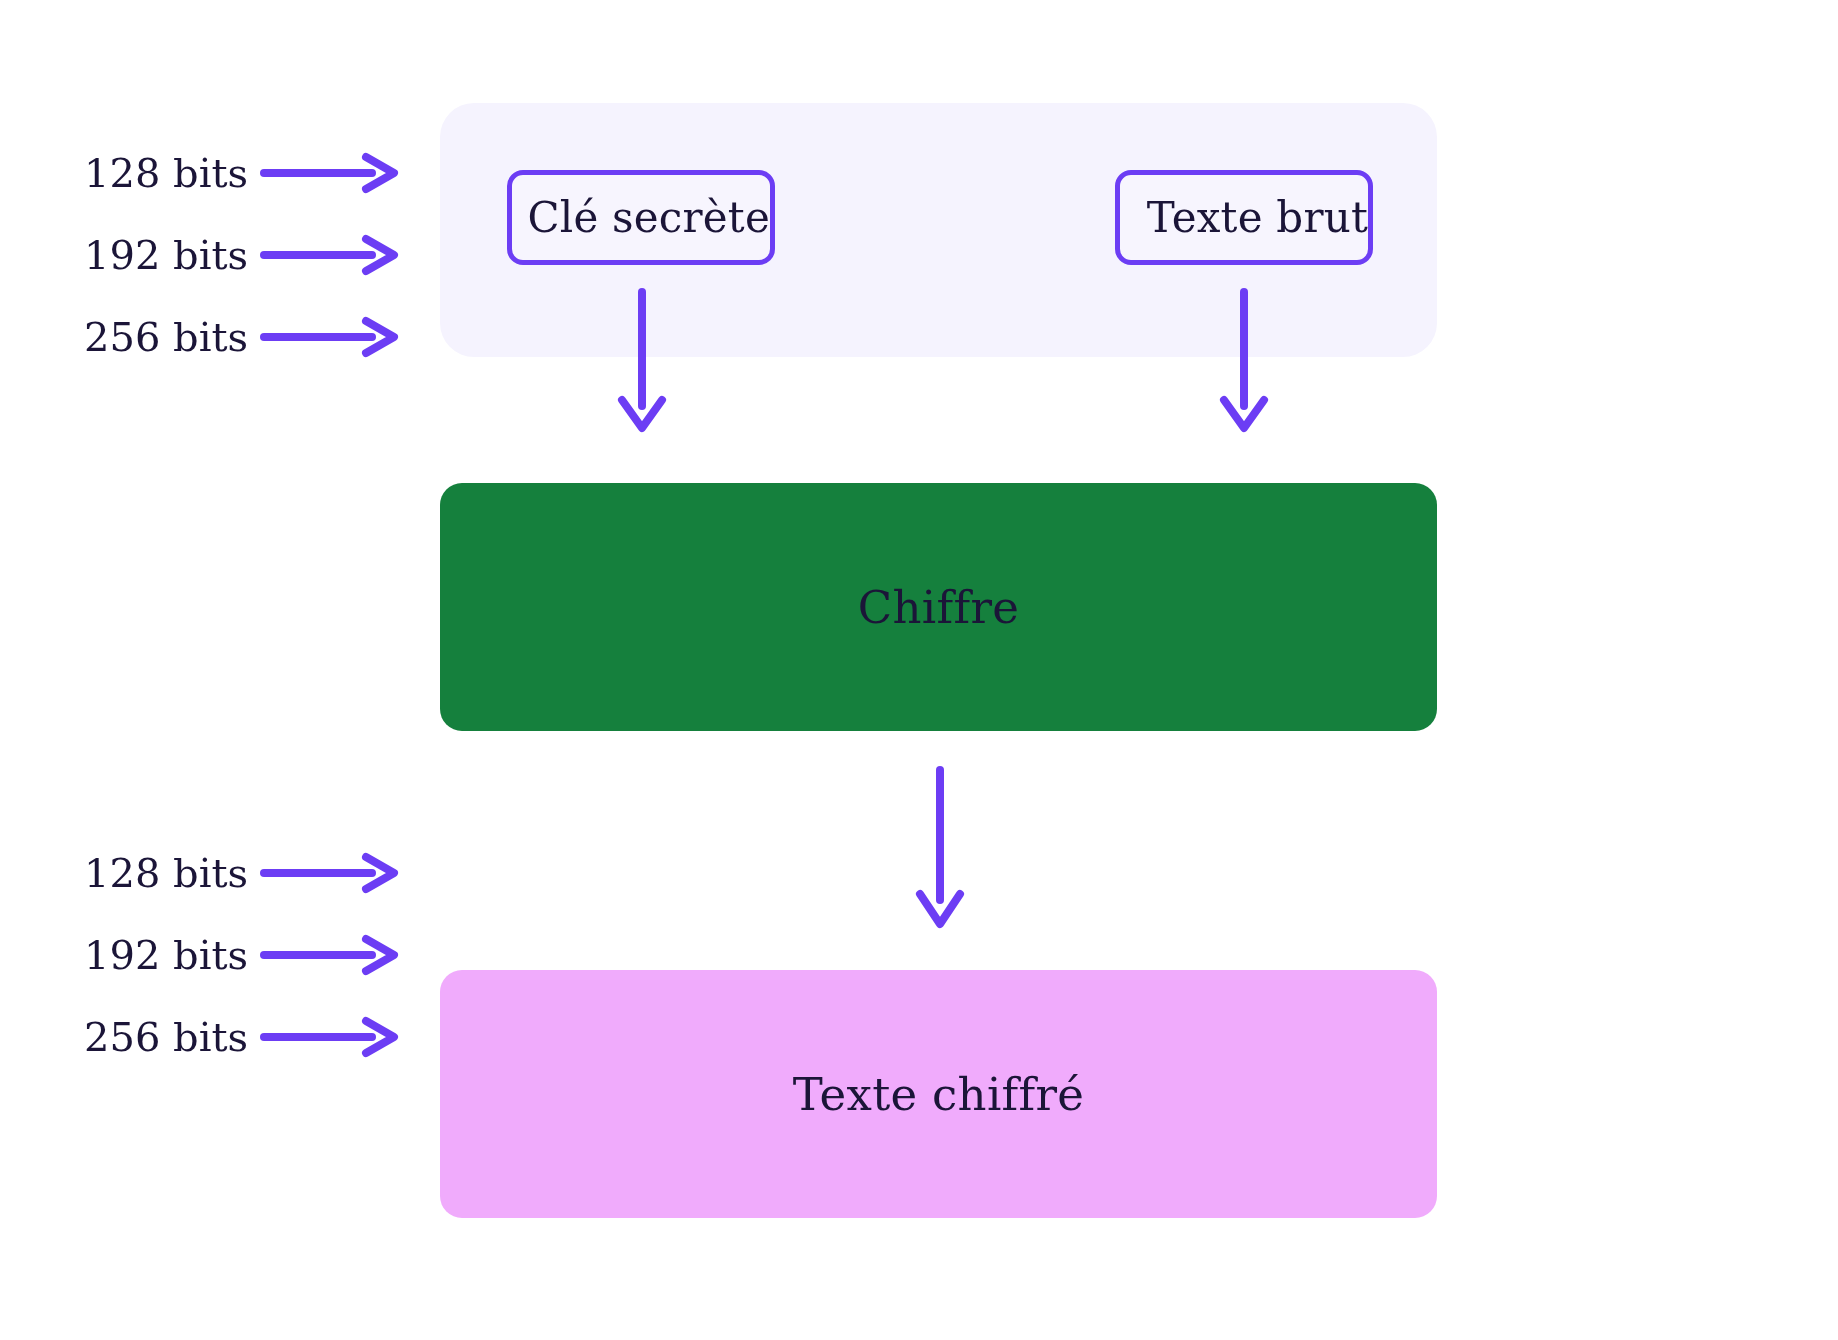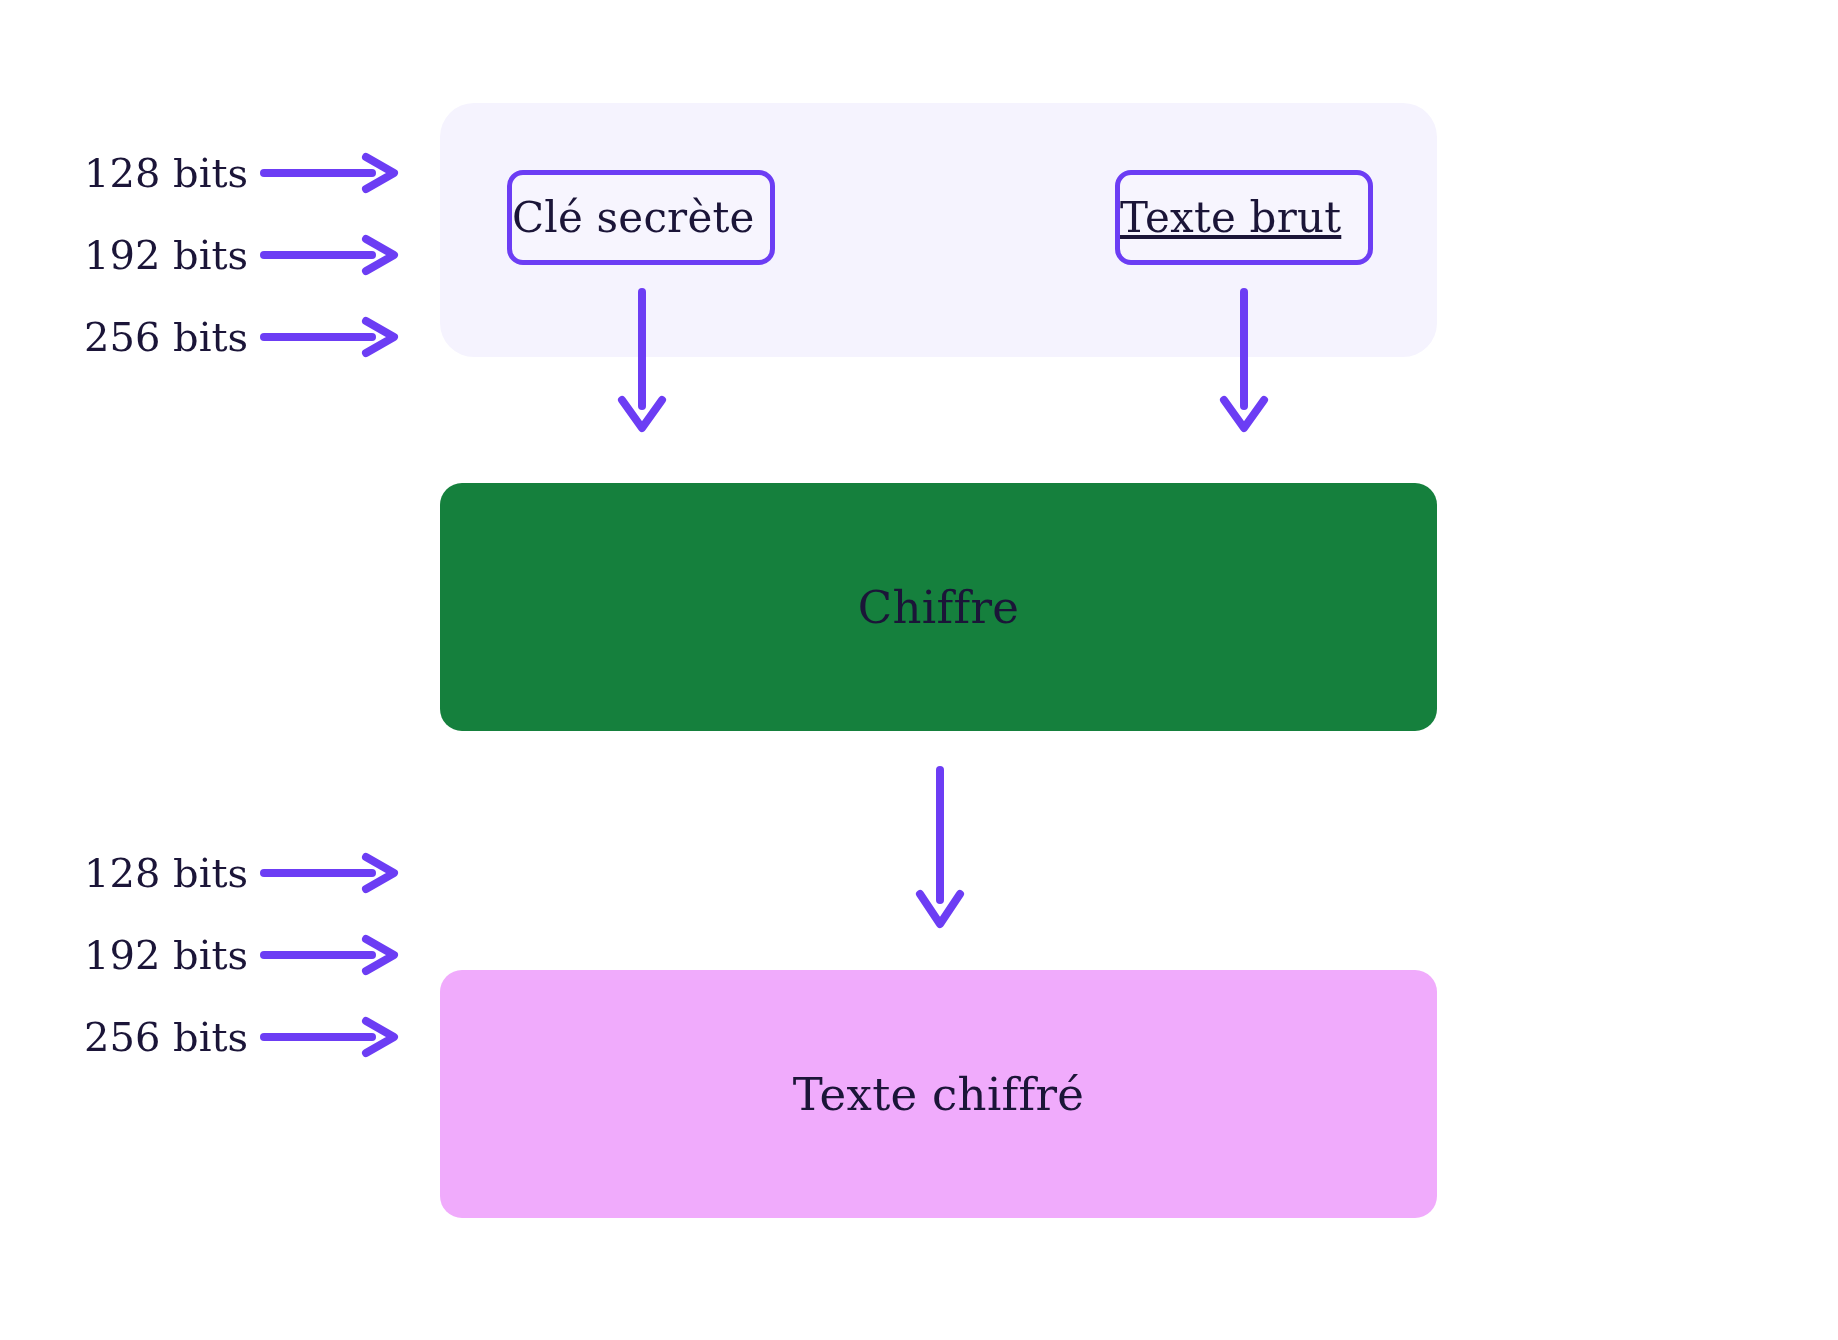--- a/index.html
+++ b/index.html
@@ -36,37 +36,36 @@
 
   
   .io-box {
     position: absolute;
     box-sizing: border-box;
     border: 5px solid #6c3df4;
     border-radius: 16px;
     background: #f7f5fe;
     display: flex;
     align-items: center;
-    justify-content: flex-start;
+    justify-content: flex-end;
     color: #1b1538;
     font-size: 42px;
     letter-spacing: 0.2px;
   }
   .io-box.key {
     left: 507px;
     top: 170px;
     width: 268px;
     height: 95px;
   }
   .io-box.plain {
     left: 1115px;
     top: 170px;
     width: 258px;
     height: 95px;
-    text-decoration: underline;
   }
 
   
   .block {
     position: absolute;
     display: flex;
     align-items: center;
     justify-content: center;
     color: #1b1538;
     font-size: 45px;

